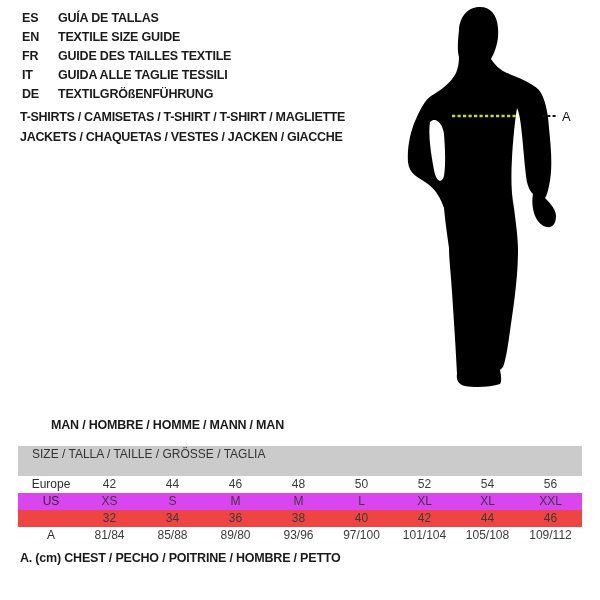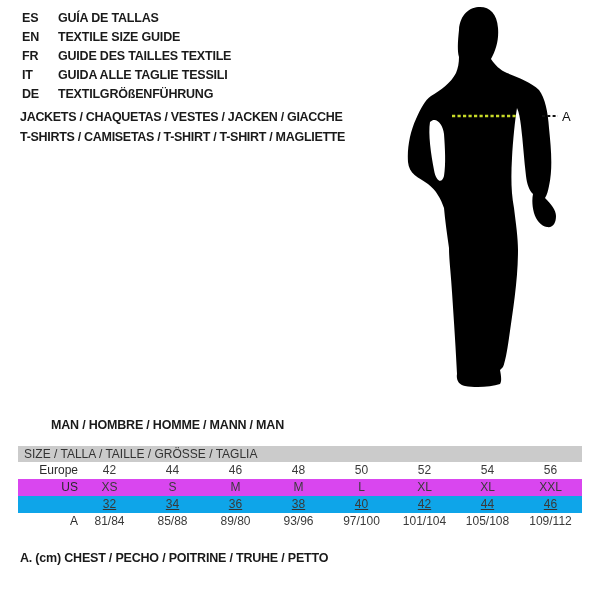--- a/index.html
+++ b/index.html
@@ -14,27 +14,27 @@
   .lang-code{width:36px;flex:0 0 36px;}
   
   .products{position:absolute;left:20px;top:107px;}
   .product-line{height:20px;line-height:20px;font-size:12.5px;font-weight:700;letter-spacing:-0.3px;}
   
   .figure{position:absolute;left:398px;top:0;width:180px;height:395px;}
   
   .section-title{position:absolute;left:20px;top:418px;font-size:12.5px;font-weight:700;letter-spacing:-0.2px;margin-left:31px;}
   
   .size-table{position:absolute;left:18px;top:446px;width:564px;font-size:12px;color:#333;}
-  .thead{background:#cbcbcb;height:16px;line-height:16px;padding-left:6px;color:#333;}
+  .thead{background:#cbcbcb;height:30px;line-height:16px;padding-left:14px;color:#333;}
   .trow{display:grid;grid-template-columns:60px repeat(8,1fr);height:17px;line-height:17px;}
-  .trow .tl{text-align:right;padding-left:6px;color:#2b2b2b;}
+  .trow .tl{text-align:center;padding-left:6px;color:#2b2b2b;}
   .trow .tc{text-align:center;color:#3a3a3a;}
   .r0,.r3{background:#ffffff;}
   .r1{background:#d946ef;}
-  .r2{background:#0ea5e9;text-decoration:underline;}
+  .r2{background:#ef4444;}
   
   .footnote{position:absolute;left:20px;top:551px;font-size:12.5px;font-weight:700;letter-spacing:-0.2px;}
 </style>
 </head>
 <body>
 
 <div class="langs">
   <div class="lang-row">
     <span class="lang-code">ES</span>
     <span>GUÍA DE TALLAS</span>
@@ -51,22 +51,22 @@
     <span class="lang-code">IT</span>
     <span>GUIDA ALLE TAGLIE TESSILI</span>
   </div>
   <div class="lang-row">
     <span class="lang-code">DE</span>
     <span>TEXTILGRÖßENFÜHRUNG</span>
   </div>
 </div>
 
 <div class="products">
+  <div class="product-line">T-SHIRTS / CAMISETAS / T-SHIRT / T-SHIRT / MAGLIETTE</div>
   <div class="product-line">JACKETS / CHAQUETAS / VESTES / JACKEN / GIACCHE</div>
-  <div class="product-line">T-SHIRTS / CAMISETAS / T-SHIRT / T-SHIRT / MAGLIETTE</div>
 </div>
 
 <div class="figure">
   <svg width="180" height="395" viewBox="0 0 180 395">
     <path fill="#000000" d="
       M 82,7
       C 92,7 99,14 100,28
       C 101,40 98,50 93,59
       C 97,65 102,70 109,73
       C 121,78 133,82 141,90
@@ -161,13 +161,13 @@
     <div class="tc">85/88</div>
     <div class="tc">89/80</div>
     <div class="tc">93/96</div>
     <div class="tc">97/100</div>
     <div class="tc">101/104</div>
     <div class="tc">105/108</div>
     <div class="tc">109/112</div>
   </div>
 </div>
 
-<div class="footnote">A. (cm) CHEST / PECHO / POITRINE / TRUHE / PETTO</div>
+<div class="footnote">A. (cm) CHEST / PECHO / POITRINE / HOMBRE / PETTO</div>
 
 </body></html>

